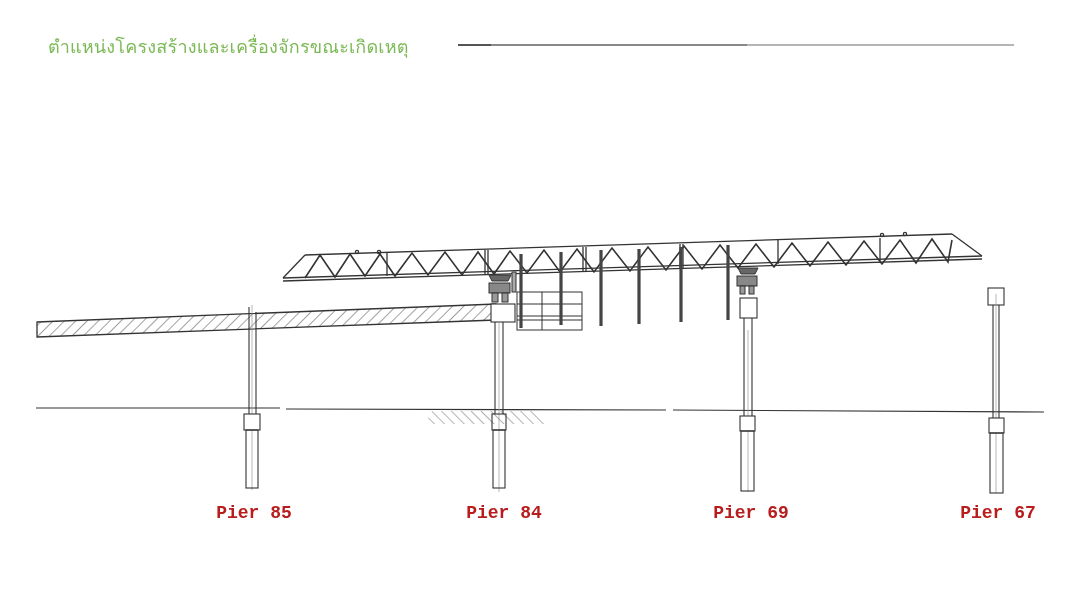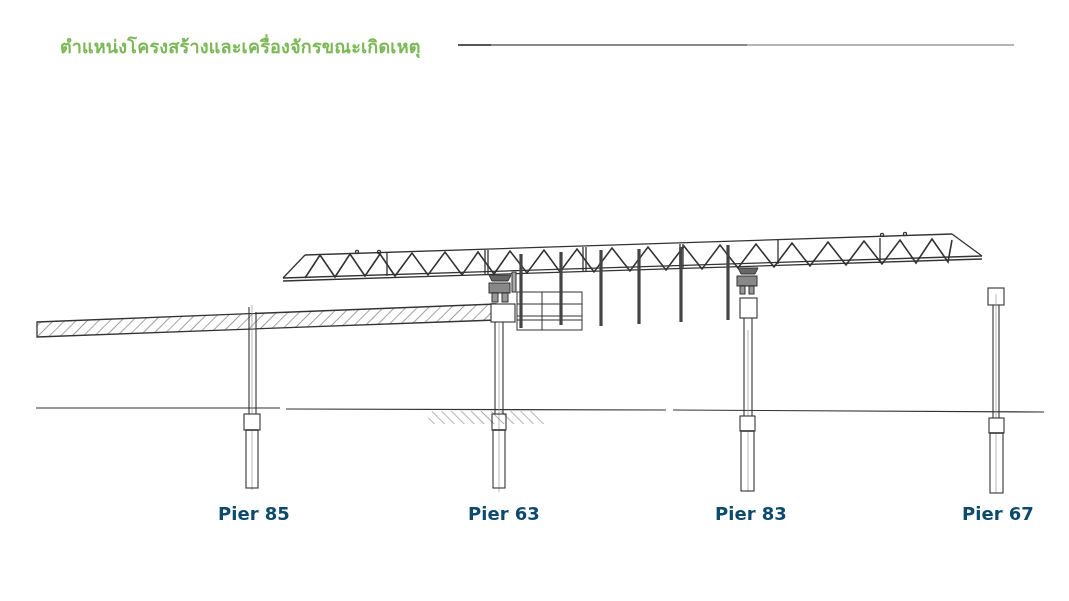--- a/index.html
+++ b/index.html
@@ -1,24 +1,24 @@
 <!DOCTYPE html>
 <html><head>
 <meta charset="utf-8">
 <style>
   html, body { margin: 0; padding: 0; background: #ffffff; }
   body { width: 1069px; height: 601px; position: relative; overflow: hidden;
          font-family: "DejaVu Sans", "Liberation Sans", sans-serif; }
-  .title { position: absolute; left: 60px; top: 32px; font-size: 18px; font-weight: bold;
+  .title { position: absolute; left: 48px; top: 32px; font-size: 18px; font-weight: normal;
            color: #7cb956; letter-spacing: 0.2px; white-space: nowrap; }
   .title-rule { position: absolute; left: 458px; top: 44px; width: 556px; height: 2px;
                 background: linear-gradient(to right, #555 0 6%, #888 6% 52%, #b5b5b5 52% 100%); }
   svg.drawing { position: absolute; left: 0; top: 0; }
   .pier-label { position: absolute; top: 503px; font-size: 18px; font-weight: bold;
-                color: #0c4a6e; white-space: nowrap; transform: translateX(-50%); }
+                color: #b91c1c; white-space: nowrap; transform: translateX(-50%); font-family: Liberation Mono, monospace; }
 </style>
 </head>
 <body>
 
 <div class="title">ตำแหน่งโครงสร้างและเครื่องจักรขณะเกิดเหตุ</div>
 <div class="title-rule"></div>
 
 <svg class="drawing" width="1069" height="601" viewBox="0 0 1069 601" xmlns="http://www.w3.org/2000/svg">
   <defs>
     <pattern id="hatch" width="8" height="8" patternUnits="userSpaceOnUse" patternTransform="rotate(45)">
@@ -135,15 +135,15 @@
     <line x1="521" y1="254" x2="521" y2="328"></line>
     <line x1="561" y1="252" x2="561" y2="325"></line>
     <line x1="601" y1="250" x2="601" y2="326"></line>
     <line x1="639" y1="249" x2="639" y2="324"></line>
     <line x1="681" y1="247" x2="681" y2="322"></line>
     <line x1="728" y1="245" x2="728" y2="320"></line>
   </g>
 </svg>
 
 <div class="pier-label" style="left:254px">Pier 85</div>
-<div class="pier-label" style="left:504px">Pier 63</div>
-<div class="pier-label" style="left:751px">Pier 83</div>
+<div class="pier-label" style="left:504px">Pier 84</div>
+<div class="pier-label" style="left:751px">Pier 69</div>
 <div class="pier-label" style="left:998px">Pier 67</div>
 
 </body></html>

